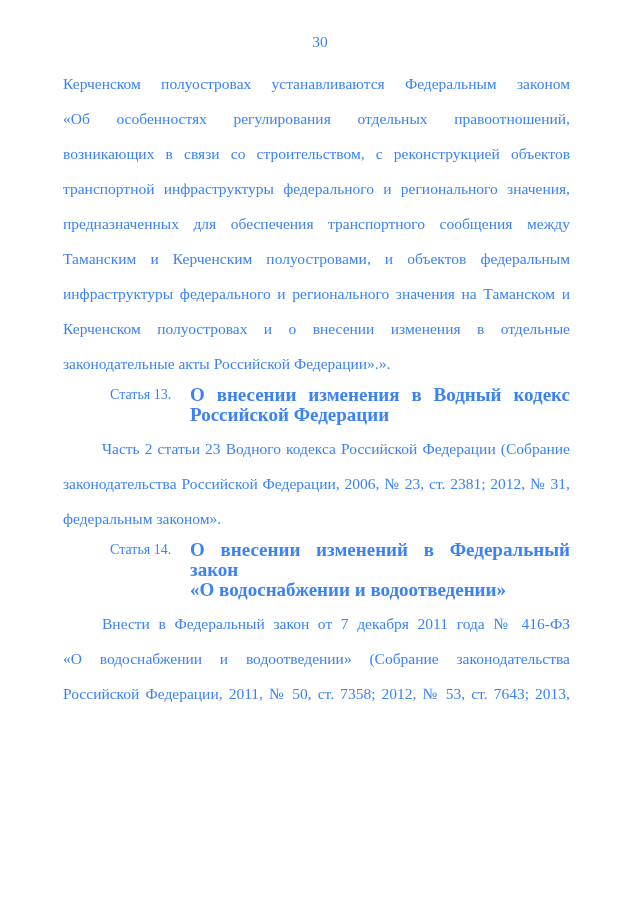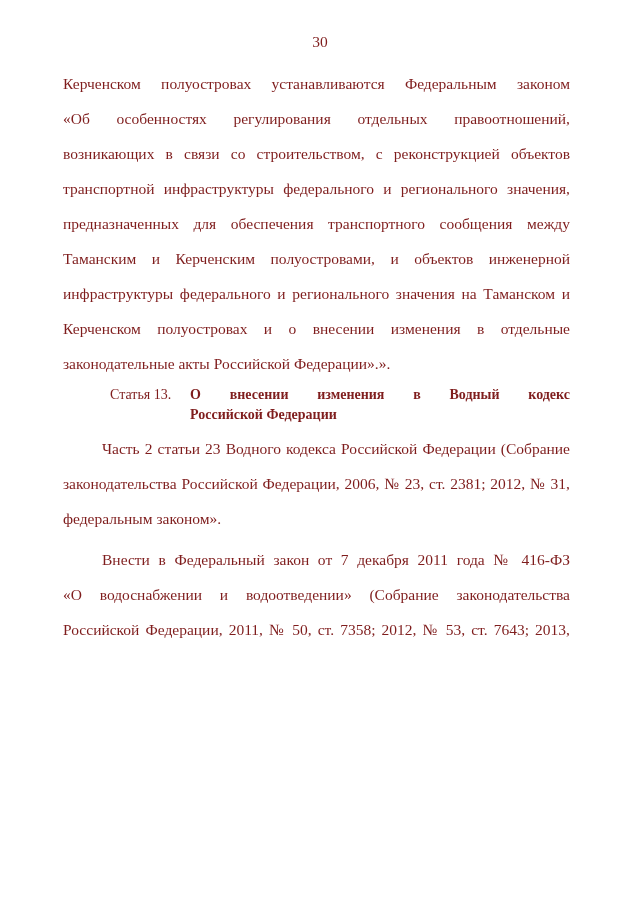--- a/index.html
+++ b/index.html
@@ -5,21 +5,21 @@
   html, body {
     margin: 0;
     padding: 0;
     background: #ffffff;
   }
   .page {
     position: relative;
     width: 640px;
     height: 905px;
     background: #ffffff;
-    color: #7f1d1d;
+    color: #3b82f6;
     font-family: "Liberation Serif", "DejaVu Serif", serif;
     overflow: hidden;
     box-sizing: border-box;
   }
   .page-number {
     margin-top: 34px;
     height: 16px;
     line-height: 16px;
     text-align: center;
     font-size: 15.5px;
@@ -54,21 +54,21 @@
     width: 80px;        
     font-size: 14px;
     line-height: 20px;
     font-weight: normal;
   }
   .article-title {
     flex: 1;
     font-weight: bold;
   }
   .h-line {
-    font-size: 14px;
+    font-size: 19px;
     line-height: 20px;
     text-align: left;
   }
   .h-just {
     text-align: justify;
     text-align-last: justify;
   }
 </style>
 </head>
 <body>
@@ -78,40 +78,47 @@
   <div class="page-number">30</div>
 
   <div class="content">
 
     <div class="para para-1">
       <div class="ln">Керченском полуостровах устанавливаются Федеральным законом</div>
       <div class="ln">«Об особенностях регулирования отдельных правоотношений,</div>
       <div class="ln">возникающих в связи со строительством, с реконструкцией объектов</div>
       <div class="ln">транспортной инфраструктуры федерального и регионального значения,</div>
       <div class="ln">предназначенных для обеспечения транспортного сообщения между</div>
-      <div class="ln">Таманским и Керченским полуостровами, и объектов инженерной</div>
+      <div class="ln">Таманским и Керченским полуостровами, и объектов федеральным</div>
       <div class="ln">инфраструктуры федерального и регионального значения на Таманском и</div>
       <div class="ln">Керченском полуостровах и о внесении изменения в отдельные</div>
       <div class="ln ln-last">законодательные акты Российской Федерации».».</div>
     </div>
 
     <div class="article">
       <div class="article-label">Статья 13.</div>
       <div class="article-title">
         <div class="h-line h-just">О внесении изменения в Водный кодекс</div>
         <div class="h-line">Российской Федерации</div>
       </div>
     </div>
 
     <div class="para para-2">
       <div class="ln indent">Часть 2 статьи 23 Водного кодекса Российской Федерации (Собрание</div>
       <div class="ln">законодательства Российской Федерации, 2006, № 23, ст. 2381; 2012, № 31,</div>
       <div class="ln ln-last">федеральным законом».</div>
     </div>
 
+    <div class="article">
+      <div class="article-label">Статья 14.</div>
+      <div class="article-title">
+        <div class="h-line h-just">О внесении изменений в Федеральный закон</div>
+        <div class="h-line">«О водоснабжении и водоотведении»</div>
+      </div>
+    </div>
 
     <div class="para para-3">
       <div class="ln indent">Внести в Федеральный закон от 7 декабря 2011 года №&nbsp;416-ФЗ</div>
       <div class="ln">«О&nbsp;водоснабжении и водоотведении» (Собрание законодательства</div>
       <div class="ln">Российской Федерации, 2011, № 50, ст. 7358; 2012, № 53, ст. 7643; 2013,</div>
     </div>
 
   </div>
 </div>
 

